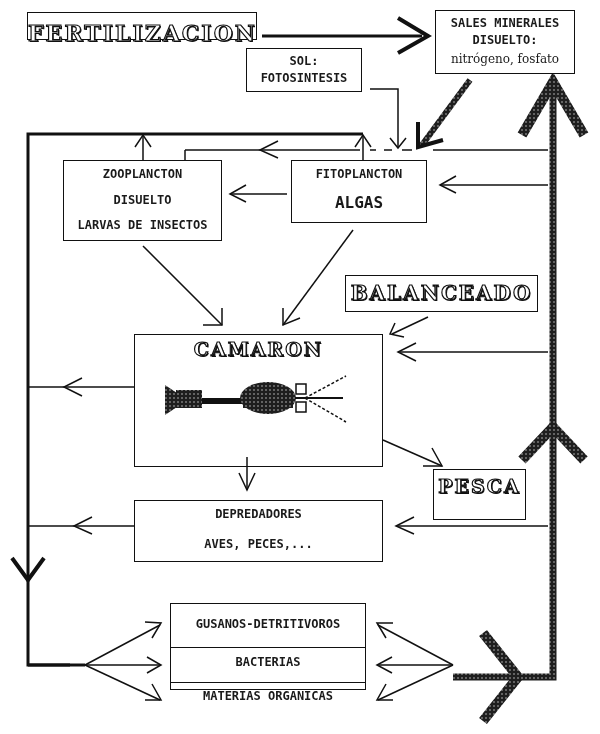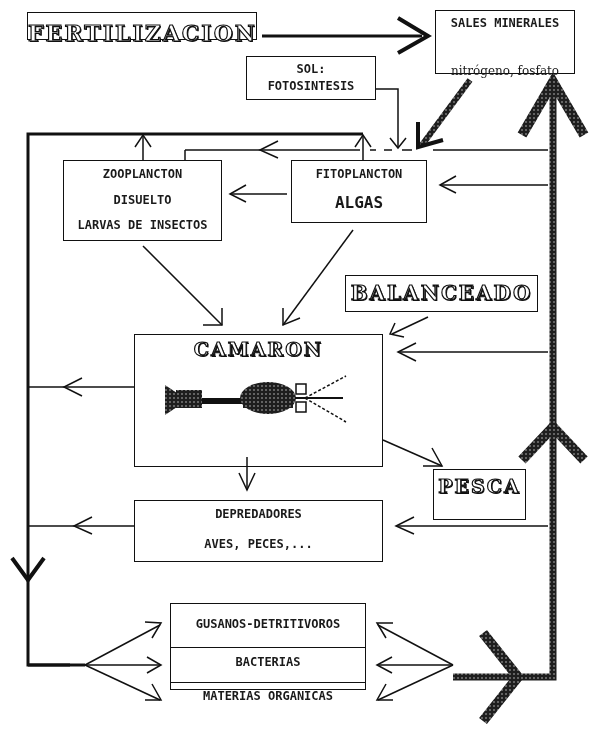--- a/index.html
+++ b/index.html
@@ -2,21 +2,21 @@
 <html><head>
 <meta charset="utf-8">
 <style>
   html, body { margin: 0; padding: 0; background: #ffffff; }
   body { width: 600px; height: 734px; position: relative; overflow: hidden; }
   #stage { position: absolute; left: 0; top: 0; width: 600px; height: 734px; }
   .box { position: absolute; border: 1.5px solid #111; background: #fff; box-sizing: border-box; }
   .txt { position: absolute; left: 0; right: 0; text-align: center; font-family: "DejaVu Sans Mono", monospace; font-weight: bold; color: #1a1a1a; }
   .fancy { font-family: "DejaVu Serif", serif; font-weight: bold; color: #fff; letter-spacing: 2px;
     -webkit-text-stroke: 1.2px #111; text-shadow: 1px 1px 0 #111; }
-  .small-serif { font-family: "DejaVu Serif", serif; font-weight: normal; margin-top: 12px; }
+  .small-serif { font-family: "DejaVu Serif", serif; font-weight: normal; }
   .row-div { position: absolute; left: 0; right: 0; border-top: 1.5px solid #111; }
   svg { position: absolute; left: 0; top: 0; }
 </style>
 </head>
 <body>
 
 <div id="stage">
 
   <svg width="600" height="734" viewBox="0 0 600 734">
     <defs>
@@ -160,24 +160,25 @@
       <rect x="296" y="402" width="10" height="10" fill="none" stroke="#111" stroke-width="1.5"></rect>
     </g>
   </svg>
 
   <div class="box" style="left:27px;top:12px;width:230px;height:28px;">
     <div class="txt fancy" style="top:7px;font-size:22px;">FERTILIZACION</div>
   </div>
 
   <div class="box" style="left:435px;top:10px;width:140px;height:64px;">
     <div class="txt" style="top:5px;font-size:12px;">SALES MINERALES</div>
+    <div class="txt" style="top:22px;font-size:12px;">DISUELTO:</div>
     <div class="txt small-serif" style="top:41px;font-size:12px;">nitrógeno, fosfato</div>
   </div>
 
-  <div class="box" style="left:246px;top:56px;width:130px;height:44px;">
+  <div class="box" style="left:246px;top:48px;width:116px;height:44px;">
     <div class="txt" style="top:5px;font-size:12px;">SOL:</div>
     <div class="txt" style="top:22px;font-size:12px;">FOTOSINTESIS</div>
   </div>
 
   <div class="box" style="left:63px;top:160px;width:159px;height:81px;">
     <div class="txt" style="top:6px;font-size:12px;">ZOOPLANCTON</div>
     <div class="txt" style="top:32px;font-size:12px;">DISUELTO</div>
     <div class="txt" style="top:57px;font-size:12px;">LARVAS DE INSECTOS</div>
   </div>
 

